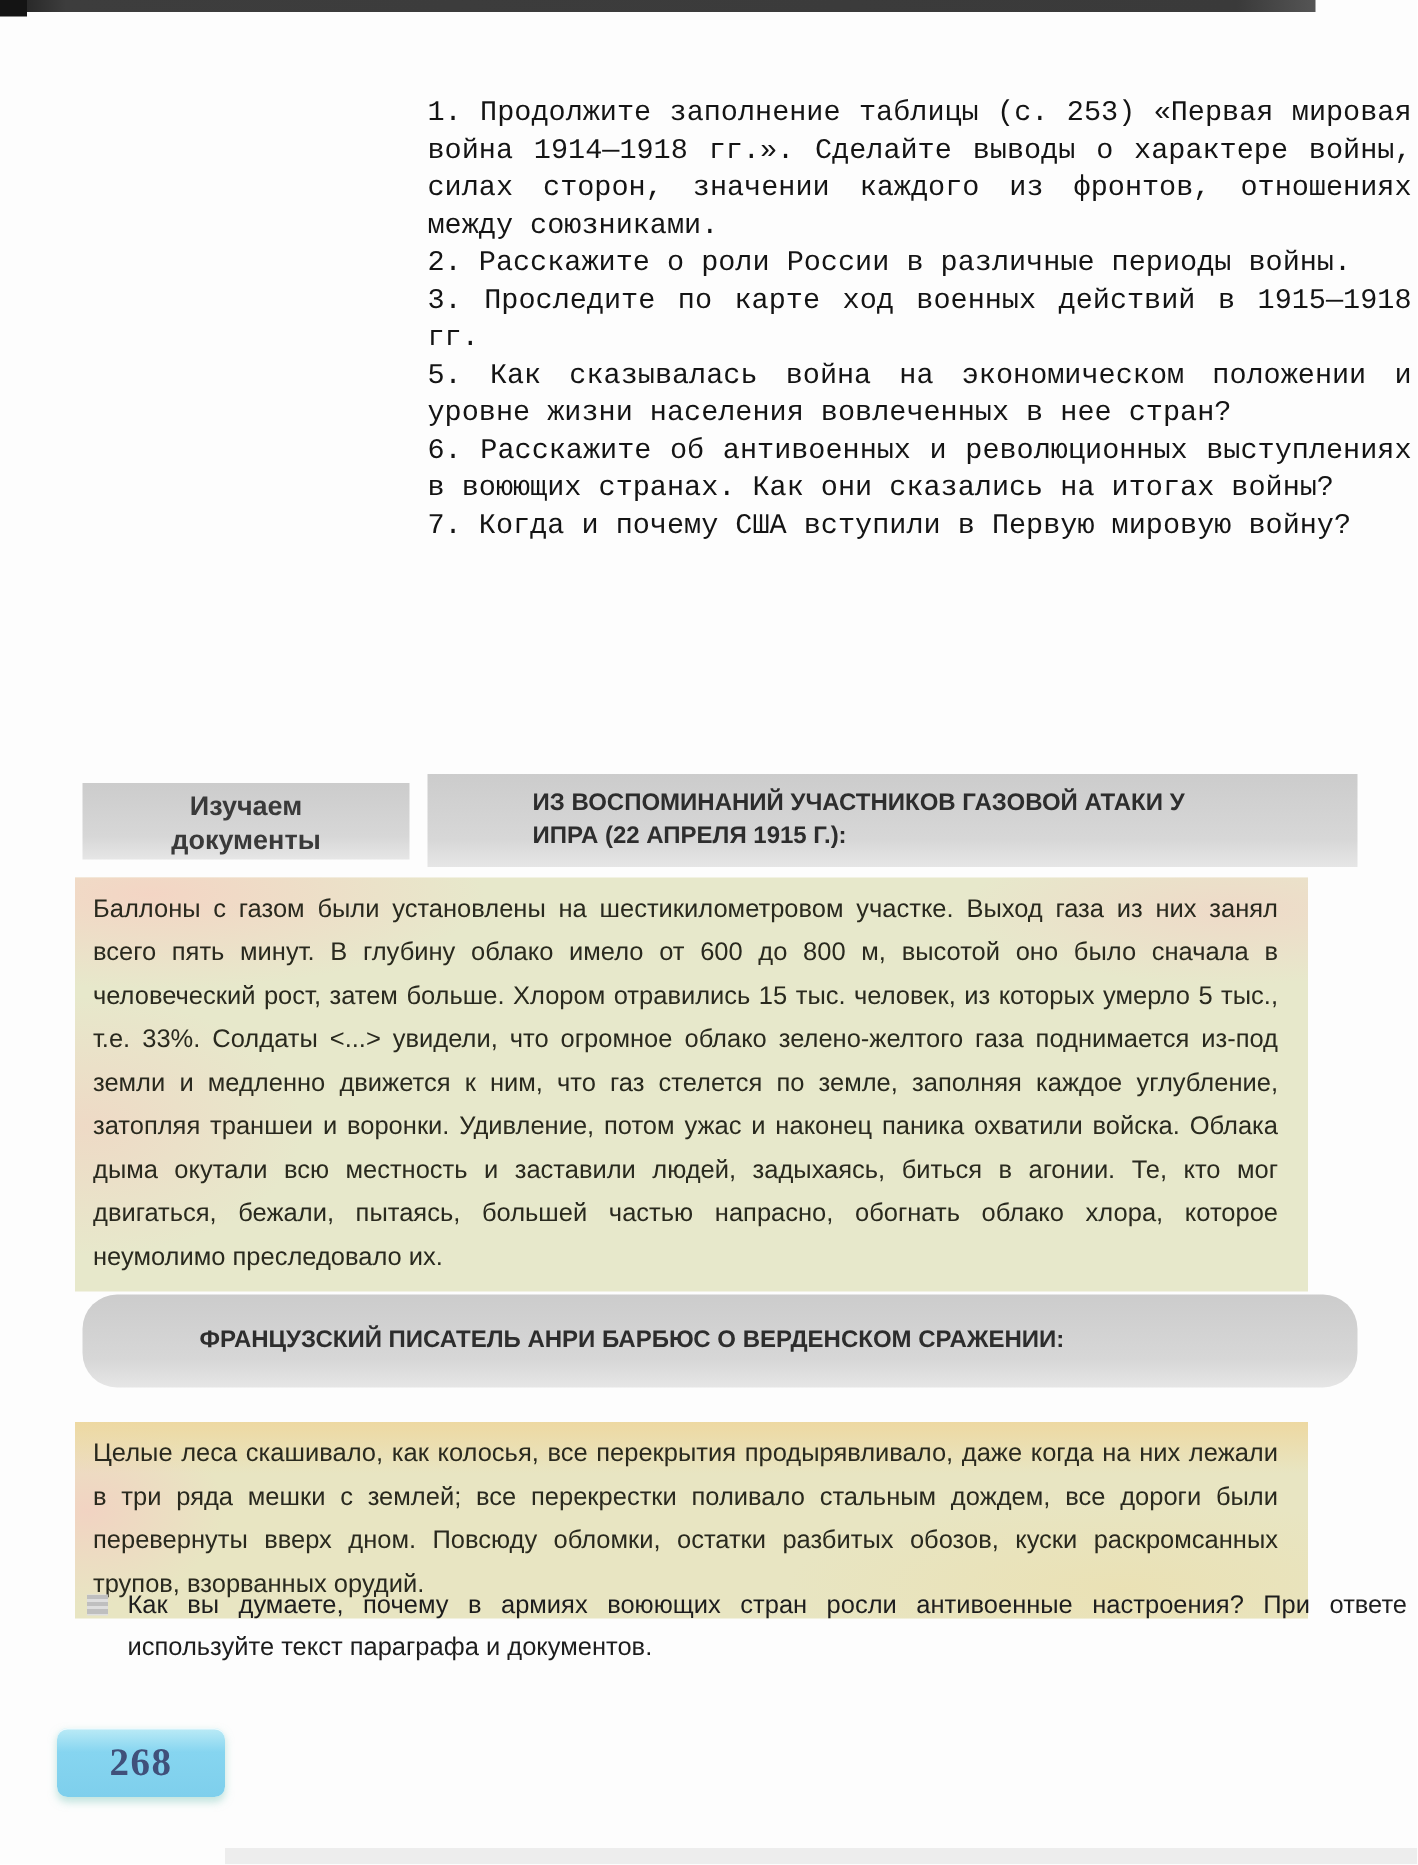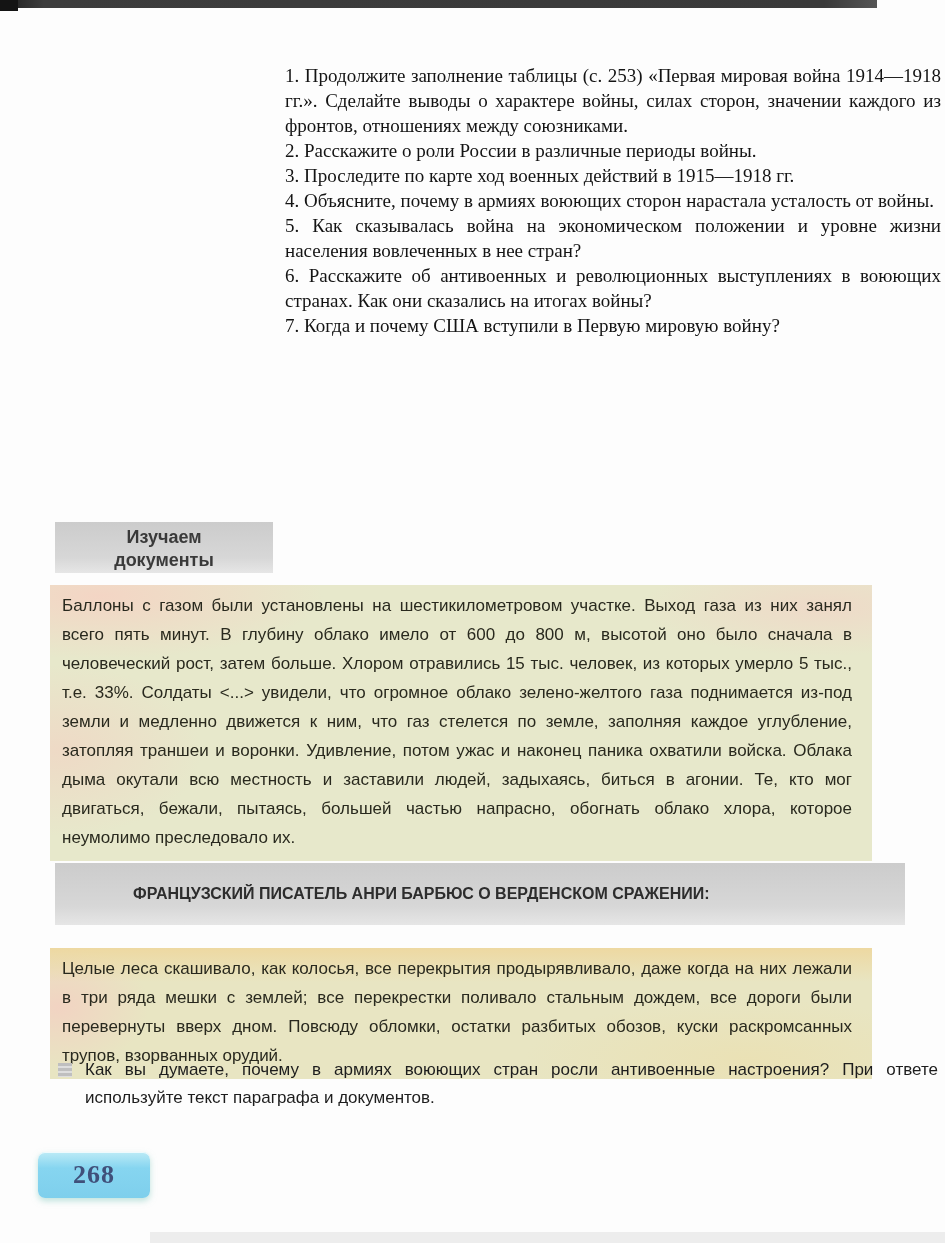--- a/index.html
+++ b/index.html
@@ -33,27 +33,27 @@
     position:absolute; left:285px; top:516px; width:620px; height:62px;
     padding-top:9px; text-align:center;
   }
   .h1box .inner {
     display:inline-block; max-width:480px; text-align:left;
     font-weight:bold; font-size:16px; line-height:22px; color:#2d2d2d;
   }
   .h2box {
     position:absolute; left:55px; top:863px; width:850px; height:62px;
     padding:20px 20px 0 78px; text-align:left;
-    font-weight:bold; font-size:16px; line-height:22px; color:#2d2d2d;
+    font-weight:bold; font-size:16px; line-height:22px; color:#2d2d2d;border-radius:23px;
   }
 
   
   .questions {
     position:absolute; left:285px; top:63px; width:656px;
-    font-family:Liberation Serif, serif;
+    font-family:Liberation Mono, monospace;
     font-size:19px; line-height:25px; color:#141414; text-align:justify;
   }
   .questions .q { margin:0; }
 
   
   .doc-body {
     position:absolute; left:50px; width:822px; box-sizing:border-box;
     padding:6px 20px 9px 12px;
     font-size:17px; line-height:29px; color:#29291e; text-align:justify;
   }
@@ -103,31 +103,33 @@
 <div class="page">
 
   <div class="top-edge"></div>
   <div class="corner-dot"></div>
 
 
   <div class="questions">
     <p class="q">1. Продолжите заполнение таблицы (с. 253) «Первая мировая война 1914—1918 гг.». Сделайте выводы о характере войны, силах сторон, значении каждого из фронтов, отношениях между союзниками.</p>
     <p class="q">2. Расскажите о роли России в различные периоды войны.</p>
     <p class="q">3. Проследите по карте ход военных действий в 1915—1918 гг.</p>
-    <p class="q">4. Объясните, почему в армиях воюющих сторон нарастала усталость от войны.</p>
     <p class="q">5. Как сказывалась война на экономическом положении и уровне жизни населения вовлеченных в нее стран?</p>
     <p class="q">6. Расскажите об антивоенных и революционных выступлениях в воюющих странах. Как они сказались на итогах войны?</p>
     <p class="q">7. Когда и почему США вступили в Первую мировую войну?</p>
   </div>
 
   <div class="plate docs-label">
     <div>Изучаем</div>
     <div>документы</div>
   </div>
 
+  <div class="plate h1box">
+    <span class="inner">ИЗ ВОСПОМИНАНИЙ УЧАСТНИКОВ ГАЗОВОЙ АТАКИ У ИПРА (22 АПРЕЛЯ 1915 Г.):</span>
+  </div>
 
   <div class="doc-body doc1">Баллоны с газом были установлены на шестикилометровом участке. Выход газа из них занял всего пять минут. В глубину облако имело от 600 до 800 м, высотой оно было сначала в человеческий рост, затем больше. Хлором отравились 15 тыс. человек, из которых умерло 5 тыс., т.е. 33%. Солдаты &lt;...&gt; увидели, что огромное облако зелено-желтого газа поднимается из-под земли и медленно движется к ним, что газ стелется по земле, заполняя каждое углубление, затопляя траншеи и воронки. Удивление, потом ужас и наконец паника охватили войска. Облака дыма окутали всю местность и заставили людей, задыхаясь, биться в агонии. Те, кто мог двигаться, бежали, пытаясь, большей частью напрасно, обогнать облако хлора, которое неумолимо преследовало их.</div>
 
   <div class="plate h2box">
     <span>ФРАНЦУЗСКИЙ ПИСАТЕЛЬ АНРИ БАРБЮС О ВЕРДЕНСКОМ СРАЖЕНИИ:</span>
   </div>
 
   <div class="doc-body doc2">Целые леса скашивало, как колосья, все перекрытия продырявливало, даже когда на них лежали в три ряда мешки с землей; все перекрестки поливало стальным дождем, все дороги были перевернуты вверх дном. Повсюду обломки, остатки разбитых обозов, куски раскромсанных трупов, взорванных орудий.</div>
 
   <div class="task">

